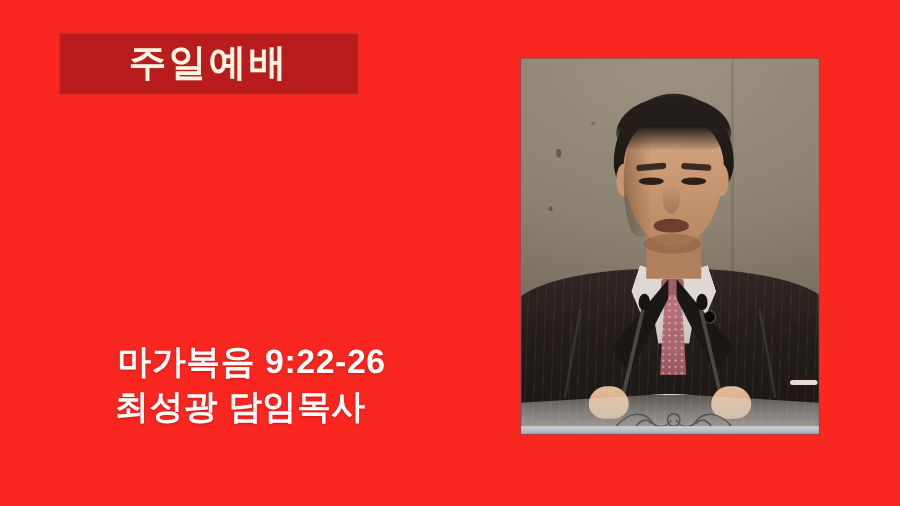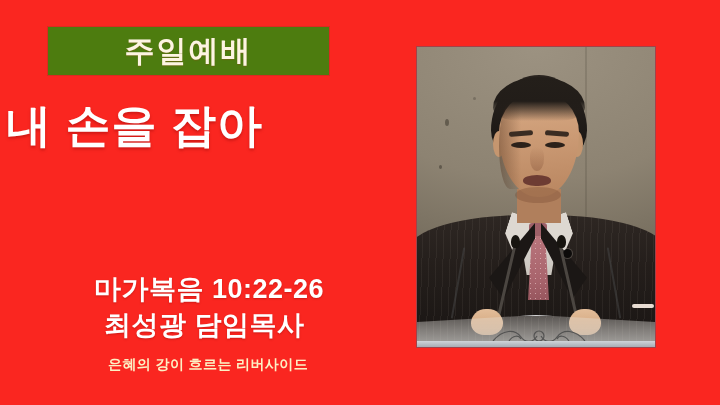--- a/index.html
+++ b/index.html
@@ -15,23 +15,23 @@
     font-family: "Liberation Sans", "DejaVu Sans", sans-serif;
     background: #fa2620;
     -webkit-font-smoothing: antialiased;
   }
 
   
   #badge {
     position: absolute;
     left: 48px;
     top: 27px;
-    width: 281px;
+    width: 238px;
     height: 48px;
-    background: #4d7c0f;
+    background: #b91c1c;
     display: flex;
     align-items: center;
     justify-content: center;
     box-shadow: 0 0 0 1px rgba(120,60,30,0.25);
   }
   #badge-label {
     font-size: 30px;
     font-weight: 700;
     color: #fdf4e2;
     letter-spacing: 2px;
@@ -58,21 +58,21 @@
     position: absolute;
     color: #ffffff;
     font-weight: 700;
     font-size: 27px;
     line-height: 1;
     letter-spacing: 0.5px;
     white-space: nowrap;
     text-shadow: 0 1px 2px rgba(120,0,0,0.35);
   }
   #scripture-line { left: 94px; top: 276px; }
-  #pastor-line    { left: 104px; top: 312px; text-align: center; }
+  #pastor-line    { left: 92px; top: 312px; text-align: center; }
 
   
   .church-line {
     position: absolute;
     color: #fdf0c4;
     font-weight: 700;
     font-size: 14px;
     line-height: 1;
     letter-spacing: 0.4px;
     white-space: nowrap;
@@ -298,26 +298,24 @@
 </style>
 </head>
 <body>
 
 <div id="slide">
 
   <div id="badge">
     <span id="badge-label">주일예배</span>
   </div>
 
-  <div id="title-line-1" class="title-line">내 손을 잡아</div>
-
-  <div id="scripture-line" class="sub-line">마가복음 10:22-26</div>
+
+  <div id="scripture-line" class="sub-line">마가복음 9:22-26</div>
   <div id="pastor-line" class="sub-line">최성광 담임목사</div>
 
-  <div id="church-line-1" class="church-line">은혜의 강이 흐르는 리버사이드</div>
 
   <div id="photo">
     <div id="photo-bg"></div>
     <div id="wall-seam"></div>
     <div id="wall-mark-1" class="wall-mark"></div>
     <div id="wall-mark-2" class="wall-mark"></div>
     <div id="wall-mark-3" class="wall-mark"></div>
 
     <div id="subject">
       <div id="suit">

